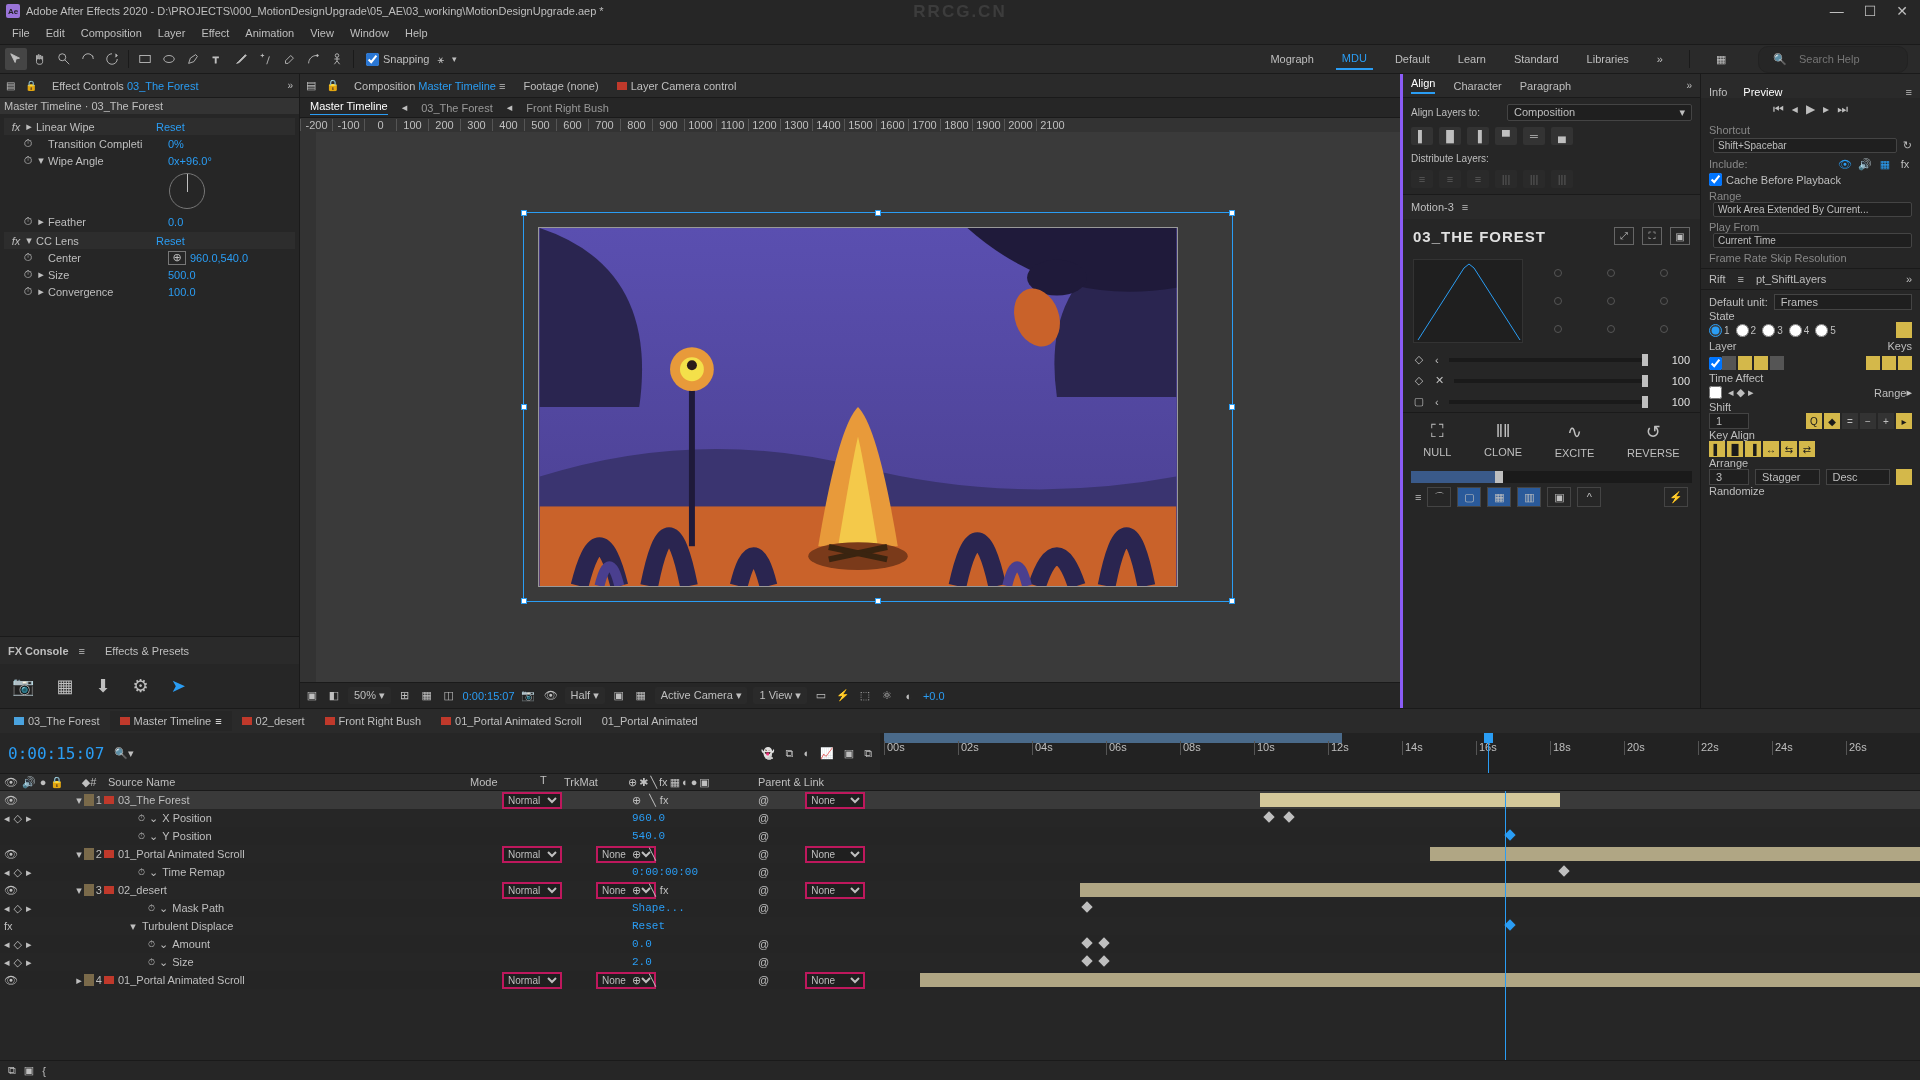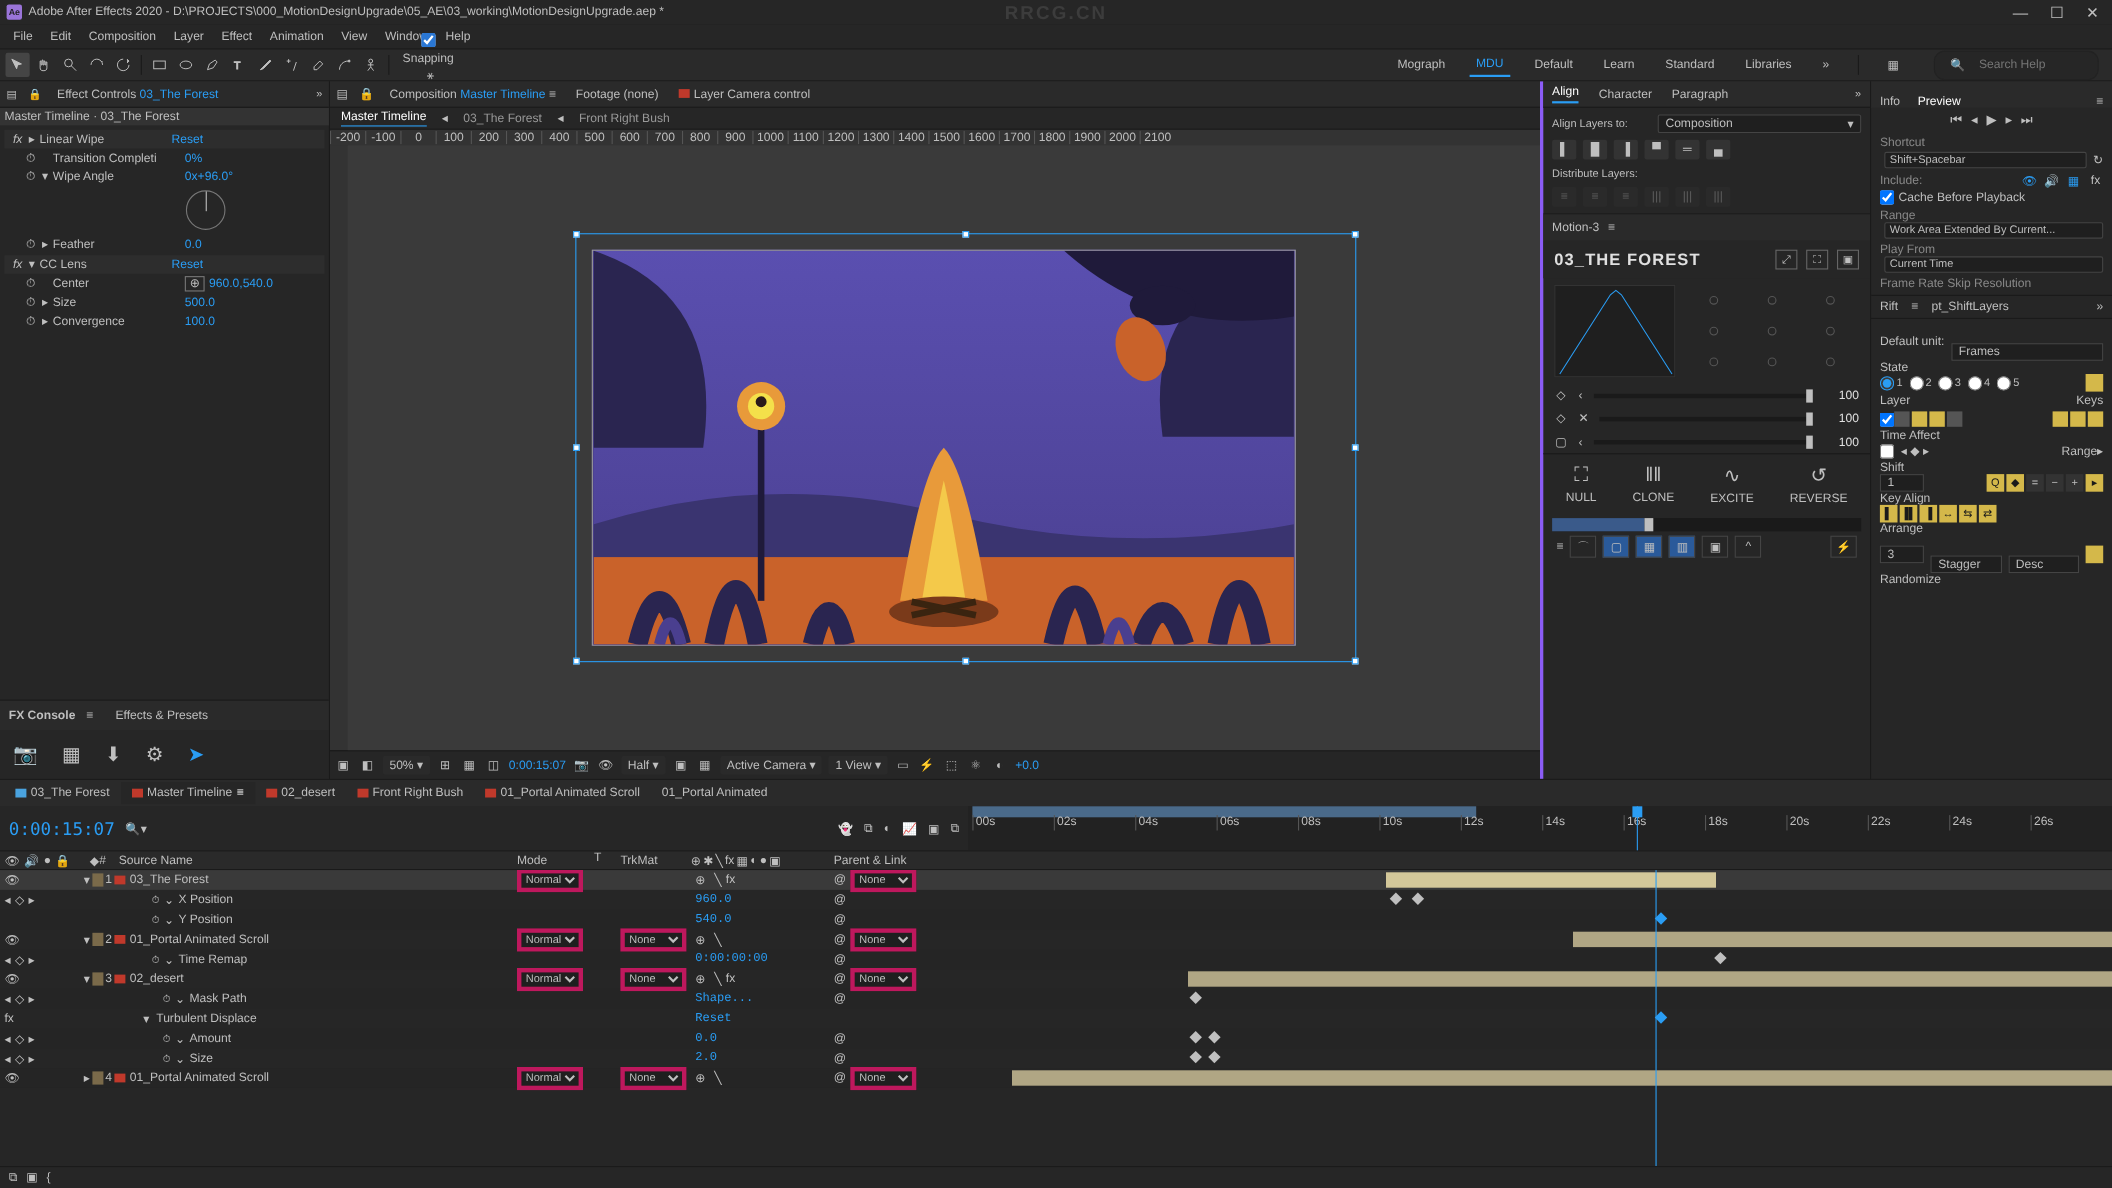--- a/index.html
+++ b/index.html
@@ -8,21 +8,21 @@
 .titlebar .ae-logo { width:14px; height:14px; background:#9a74d9; border-radius:2px; margin-right:6px; display:flex; align-items:center; justify-content:center; font-size:8px; color:#1f1f1f; font-weight:bold; }
 .titlebar .winbtns { margin-left:auto; display:flex; gap:20px; padding-right:6px; }
 .titlebar .winbtns span { font-size:14px; color:#bfbfbf; }
 .menubar { height:22px; background:#262626; display:flex; align-items:center; padding:0 4px; gap:0; }
 .menubar span { padding:0 8px; cursor:pointer; }
 .toolbar { height:30px; background:#2a2a2a; border-top:1px solid #1a1a1a; border-bottom:1px solid #1a1a1a; display:flex; align-items:center; padding:0 4px; }
 .tool-icon { width:22px; height:22px; display:flex; align-items:center; justify-content:center; cursor:pointer; margin:0 1px; border-radius:2px; }
 .tool-icon.active { background:#454545; }
 .tool-icon svg { width:14px; height:14px; fill:#bfbfbf; stroke:#bfbfbf; }
 .tool-sep { width:1px; height:18px; background:#1a1a1a; margin:0 4px; }
-.snap-check { display:flex; align-items:center; gap:4px; margin:18px 8px;flex-direction:column; }
+.snap-check { display:flex; align-items:center; gap:4px; margin:18px 8px; }
 .snap-check input { accent-color:#2a77d4; }
 .workspaces { margin-left:auto; display:flex; gap:16px; align-items:center; padding-right:8px; }
 .workspaces span { padding:4px 6px; cursor:pointer; }
 .workspaces .active { color:#2a9df4; border-bottom:2px solid #2a9df4; }
 .search-help { display:flex; align-items:center; gap:6px; background:#262626; border:1px solid #222; border-radius:10px; padding:2px 8px; margin-left:10px; }
 .search-help input { background:transparent; border:none; outline:none; color:#bfbfbf; width:100px; }
 
 .main { display:flex; height:634px; }
 .col-left { width:300px; background:#262626; border-right:1px solid #1a1a1a; display:flex; flex-direction:column; }
 .panel-tabs { height:24px; background:#2a2a2a; display:flex; align-items:center; padding:0 6px; gap:10px; border-bottom:1px solid #1a1a1a; position:relative; }
@@ -126,21 +126,21 @@
 .r2-check { display:flex; align-items:center; gap:4px; }
 .rift-tabs { height:22px; display:flex; align-items:center; gap:12px; padding:0 8px; border-top:1px solid #1a1a1a; border-bottom:1px solid #1a1a1a; }
 .rift-body { padding:4px 8px; display:flex; flex-direction:column; gap:0; }
 .rift-state { display:flex; gap:6px; align-items:center; }
 .rift-state .rb { display:flex; align-items:center; gap:2px; font-size:10px; }
 .rift-state input { accent-color:#2a9df4; }
 .rift-keys { display:flex; gap:2px; }
 .rift-keys span { width:14px; height:14px; background:#d4b84a; display:inline-block; }
 .rift-field { display:flex; align-items:center; gap:6px; }
 .rift-field .num { background:#1f1f1f; border:1px solid #444; padding:1px 6px; width:40px; }
-.rift-field .sel { background:#1f1f1f; border:1px solid #444; padding:1px 6px; flex:1;margin-top:18px; }
+.rift-field .sel { background:#1f1f1f; border:1px solid #444; padding:1px 6px; flex:1; }
 .rift-btns { display:flex; gap:2px; }
 .rift-btns span { width:16px; height:16px; background:#d4b84a; display:flex; align-items:center; justify-content:center; color:#1a1a1a; font-size:10px; }
 
 .timeline { height:372px; background:#262626; border-top:1px solid #1a1a1a; display:flex; flex-direction:column; }
 .tl-tabs { height:24px; background:#2a2a2a; display:flex; align-items:center; padding:0 4px; }
 .tl-tab { padding:4px 10px; cursor:pointer; display:flex; align-items:center; gap:4px; }
 .tl-tab.active { background:#262626; color:#fff; }
 .tl-tab .sq { width:10px; height:8px; display:inline-block; }
 .tl-header { height:40px; display:flex; }
 .tl-header-left { width:920px; display:flex; align-items:center; padding:0 8px; gap:10px; }
@@ -166,21 +166,21 @@
 .tl-row:nth-child(odd){ background:#252525; }
 .tl-row.sel { background:#3a3a3a; }
 .tr-toggles { width:74px; display:flex; gap:4px; padding-left:4px; }
 .tr-idx { width:30px; text-align:center; display:flex; align-items:center; gap:2px; justify-content:center; }
 .tr-color { width:10px; height:12px; display:inline-block; }
 .tr-name { width:366px; display:flex; align-items:center; gap:4px; }
 .tr-name .tw { width:10px; display:inline-block; text-align:center; }
 .tr-name .ind { display:inline-block; }
 .tr-name .stopw { font-size:9px; }
 .tr-mode { width:70px; }
-.tr-mode select, .tr-trk select, .tr-par select { background:#1f1f1f; border:4px solid #be185d; color:#bfbfbf; font-size:10px; width:60px; }
+.tr-mode select, .tr-trk select, .tr-par select { background:#1f1f1f; border:2px solid #be185d; color:#bfbfbf; font-size:10px; width:60px;margin-left:32px; }
 .tr-t { width:24px; }
 .tr-trk { width:64px; }
 .tr-sw { width:130px; display:flex; gap:4px; padding-left:4px; }
 .tr-par { width:162px; display:flex; gap:4px; align-items:center; }
 .tr-graph { flex:1; position:relative; height:100%; }
 .bar { position:absolute; top:2px; height:14px; background:#b0a684; }
 .bar.sel { background:#d4c89a; }
 .kf { position:absolute; top:4px; width:8px; height:8px; background:#bfbfbf; transform:rotate(45deg); }
 .val-link { color:#2a9df4;font-family:Liberation Mono, monospace; }
 .mask-color { width:10px; height:10px; background:#d4b84a; display:inline-block; }

